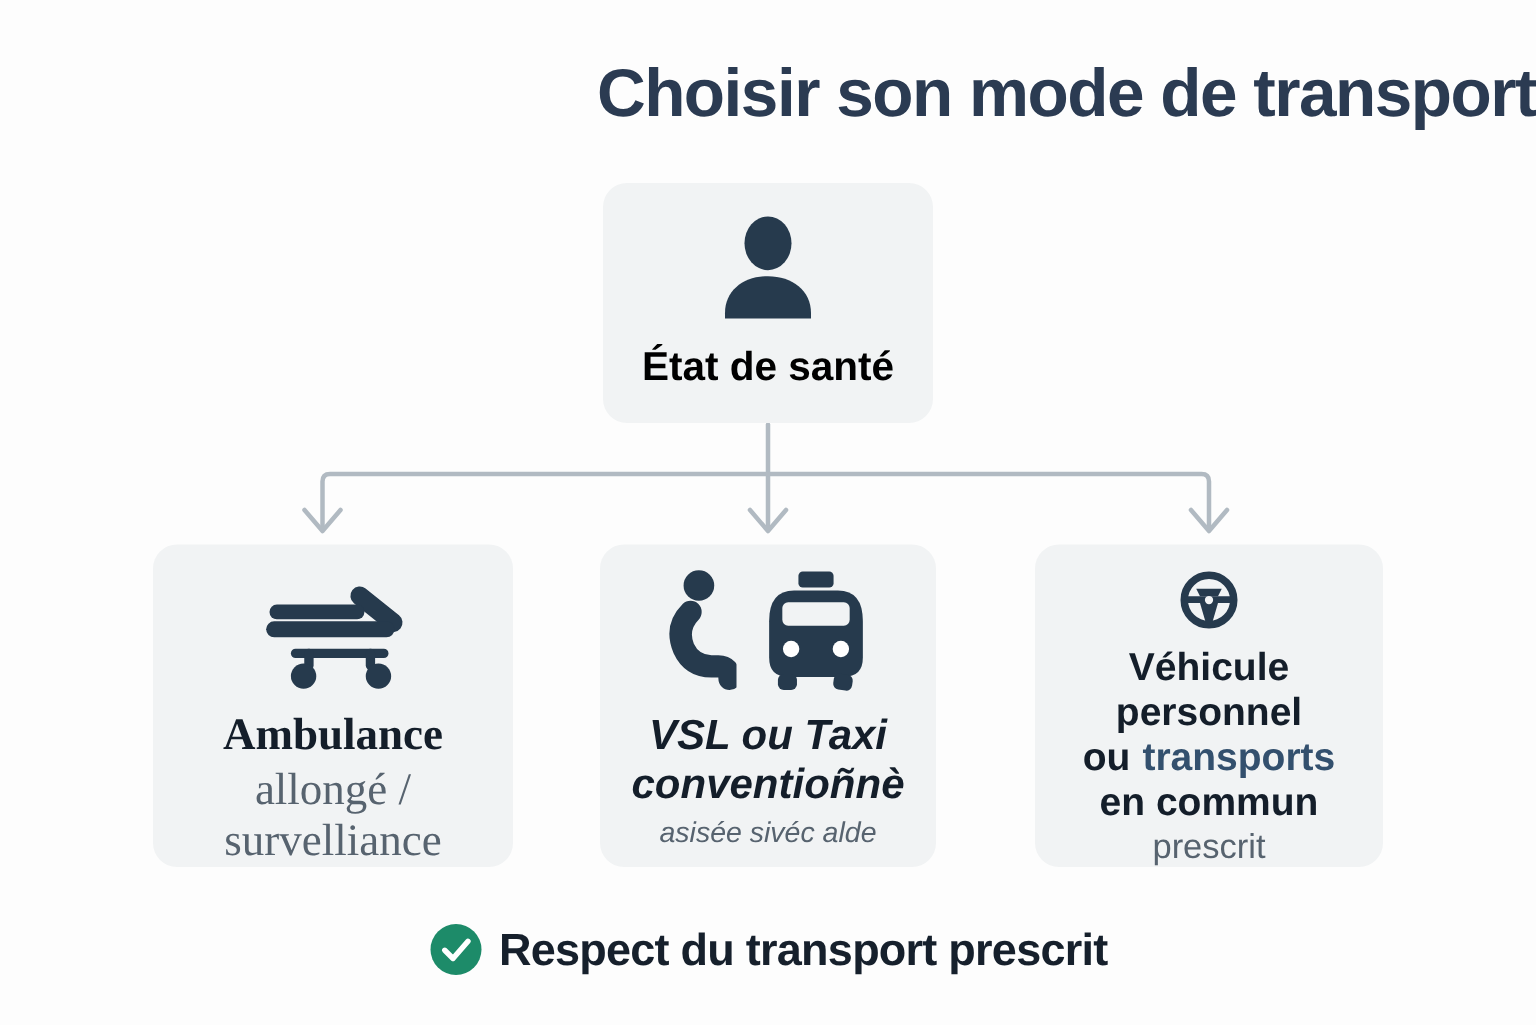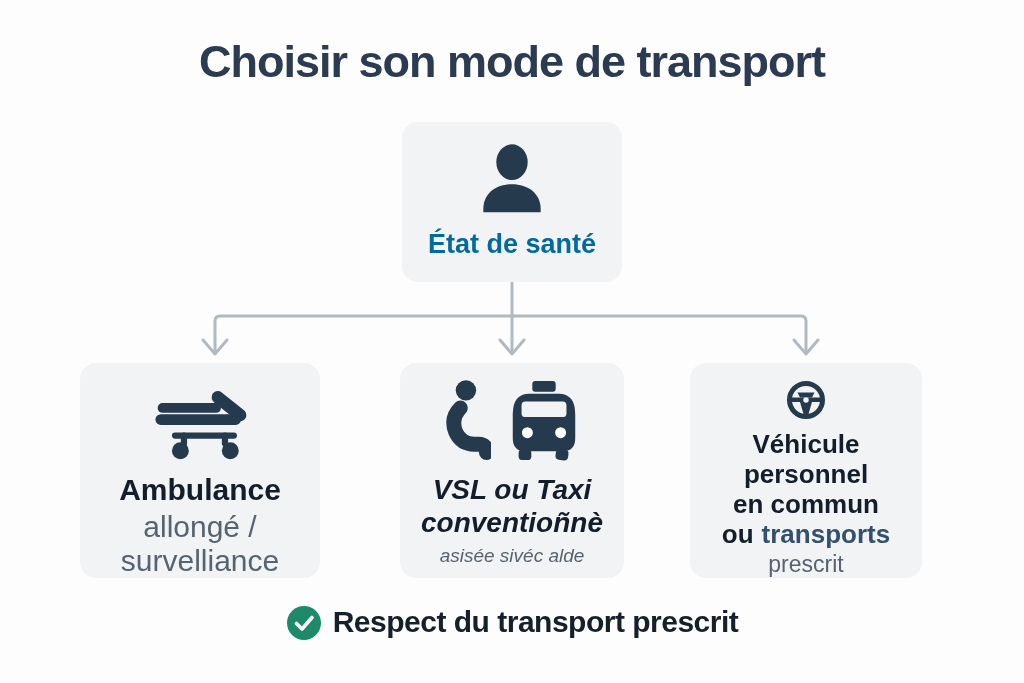--- a/index.html
+++ b/index.html
@@ -4,46 +4,46 @@
 <style>
   html,body{margin:0;padding:0;}
   body{
     width:1024px;height:683px;position:relative;overflow:hidden;
     background:#fdfdfd;
     font-family:"Liberation Sans", sans-serif;
     color:#18222e;
   }
   .page-title{
     position:absolute;top:36px;left:0;width:1024px;
-    text-align:center;font-size:45px;font-weight:700;
+    text-align:right;font-size:45px;font-weight:700;
     color:#2b3b52;letter-spacing:-1px;
   }
   .card{
     position:absolute;background:#f1f3f4;border-radius:16px;
     display:flex;flex-direction:column;align-items:center;
     box-sizing:border-box;text-align:center;
   }
   .root-card{left:402px;top:122px;width:220px;height:160px;padding-top:16px;}
-  .root-label{font-size:27px;font-weight:600;color:#0369a1;margin-top:5px;}
+  .root-label{font-size:27px;font-weight:600;color:#000000;margin-top:5px;}
   .branch-card{top:363px;height:215px;}
-  #card-ambulance{left:80px;width:240px;padding-top:20px;}
+  #card-ambulance{left:102px;width:240px;padding-top:20px;font-family:Liberation Serif, serif;}
   #card-vsl{left:400px;width:224px;padding-top:12px;font-style:italic;}
   #card-vehicule{left:690px;width:232px;padding-top:14px;}
   .icon-row{display:flex;align-items:flex-end;justify-content:center;gap:12px;}
   .card-title{font-size:30px;font-weight:700;color:#141e2a;line-height:34px;margin-top:8px;}
   .card-title.mid{font-size:28px;line-height:33px;margin-top:6px;}
   .card-title.small{font-size:26px;line-height:30px;margin-top:6px;text-align:center;}
   .card-subtitle{font-size:30px;color:#57636f;margin-top:3px;}
   .card-subtitle.mid{font-size:19px;margin-top:6px;}
   .card-subtitle.small{font-size:23px;margin-top:2px;}
   .hl-word{color:#33506e;margin-left:8px;}
   .connector-svg{position:absolute;left:0;top:0;pointer-events:none;}
   .footer-note{
     position:absolute;top:605px;left:0;width:1024px;height:46px;
-    display:flex;align-items:flex-start;justify-content:center;gap:11px;
+    display:flex;align-items:flex-end;justify-content:center;gap:11px;
   }
   .footer-label{font-size:30px;font-weight:700;color:#16202c;letter-spacing:-0.5px;}
 </style>
 </head>
 <body>
 
 <div class="page-title">Choisir son mode de transport</div>
 
 <svg class="connector-svg" width="1024" height="683" viewBox="0 0 1024 683">
   <g fill="none" stroke="#b1bac2" stroke-width="3" stroke-linecap="round" stroke-linejoin="round">
@@ -109,24 +109,24 @@
   <svg width="92" height="92" viewBox="0 0 92 92">
     <circle cx="46" cy="46" r="33" fill="none" stroke="#263a4d" stroke-width="10"></circle>
     <g fill="#263a4d">
       <rect x="13" y="41" width="66" height="9"></rect>
       <path d="M29 31 L63 31 L58 41 L34 41 Z"></path>
       <path d="M34 50 L58 50 L51 74 L41 74 Z"></path>
     </g>
     <circle cx="46" cy="46" r="5.5" fill="#f1f3f4"></circle>
   </svg>
   <div class="card-title small">Véhicule personnel</div>
-  <div class="card-title small" style="margin-top:0;">en commun</div>
   <div class="card-title small" style="margin-top:0;">
     <span>ou</span><span class="hl-word">transports</span>
   </div>
+  <div class="card-title small" style="margin-top:0;">en commun</div>
   <div class="card-subtitle small">prescrit</div>
 </div>
 
 <div class="footer-note">
   <svg width="36" height="36" viewBox="0 0 36 36">
     <circle cx="18" cy="18" r="17" fill="#1d8b69"></circle>
     <path d="M10.5 18.5 L16 24 L26 12.5" fill="none" stroke="#ffffff" stroke-width="3.6" stroke-linecap="round" stroke-linejoin="round"></path>
   </svg>
   <div class="footer-label">Respect du transport prescrit</div>
 </div>

